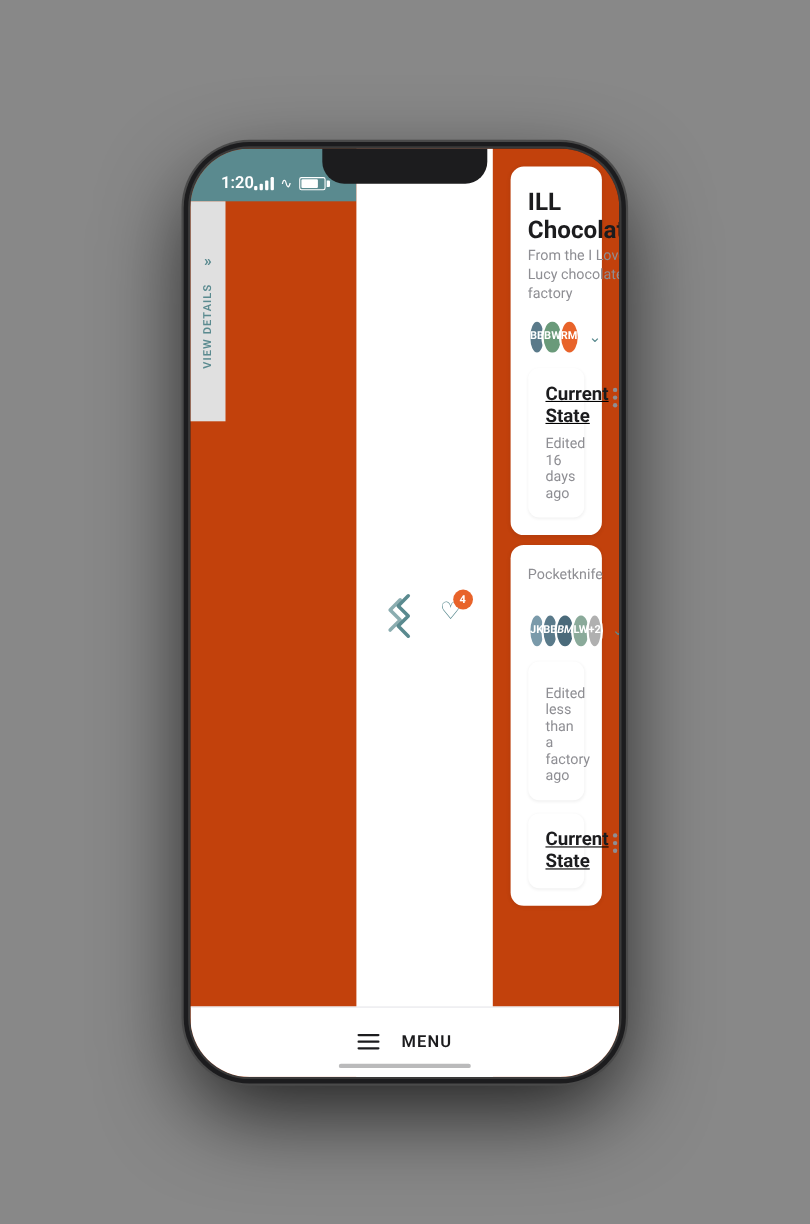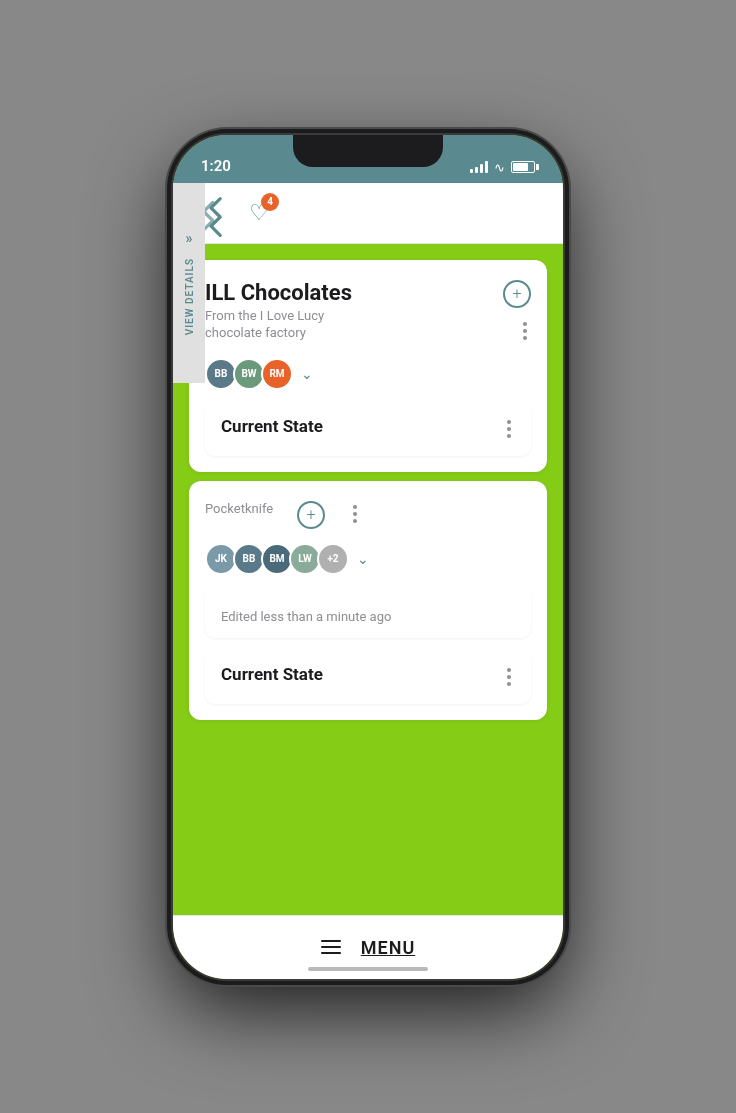--- a/index.html
+++ b/index.html
@@ -57,25 +57,25 @@
       background: #3a3a3a;
       border-radius: 0 2px 2px 0;
     }
 
     .phone-screen {
       position: absolute;
       top: 0;
       left: 0;
       right: 0;
       bottom: 0;
-      background: #84cc16;
+      background: #c2410c;
       border-radius: 32px;
       overflow: hidden;
       display: flex;
-      flex-direction: column;
+      flex-direction: row;
     }
 
     
     .status-bar {
       background: #5a8a8f;
       height: 48px;
       display: flex;
       align-items: flex-end;
       padding: 0 28px 8px;
       flex-shrink: 0;
@@ -340,21 +340,21 @@
       color: white;
       margin-left: -6px;
     }
     .avatar:first-child { margin-left: 0; }
 
     .avatar-bb { background: #5a7a8a; }
     .avatar-bw { background: #6a9a7a; text-align: right; }
     .avatar-rm { background: #e8632a; }
     .avatar-jk { background: #7a9aaa; }
     .avatar-bb2 { background: #5a7a8a; }
-    .avatar-bm { background: #4a6a7a; }
+    .avatar-bm { background: #4a6a7a; font-style: italic; }
     .avatar-lw { background: #8aaa9a; text-align: right; }
     .avatar-plus { background: #b0b0b0; }
 
     .expand-btn {
       margin-left: 6px;
       color: #5a8a8f;
       font-size: 14px;
       cursor: pointer;
     }
 
@@ -364,20 +364,21 @@
       border-radius: 10px;
       padding: 14px 16px;
       margin-top: 12px;
       box-shadow: 0 1px 3px rgba(0,0,0,0.06);
     }
 
     .thread-header {
       display: flex;
       align-items: flex-start;
       justify-content: space-between;
+      text-decoration: underline;
     }
 
     .thread-title {
       font-size: 17px;
       font-weight: 700;
       color: #1c1c1e;
     }
 
     .thread-meta {
       font-size: 13px;
@@ -407,25 +408,24 @@
       margin-right: 8px;
     }
     .menu-line {
       width: 20px;
       height: 2px;
       background: #1c1c1e;
       border-radius: 1px;
     }
 
     .menu-label {
-      font-size: 18px;
+      font-size: 15px;
       font-weight: 600;
       color: #1c1c1e;
       letter-spacing: 1px;
-      text-decoration: underline;
     }
 
     
     .home-indicator {
       position: absolute;
       bottom: 8px;
       left: 50%;
       transform: translateX(-50%);
       width: 120px;
       height: 4px;
@@ -511,20 +511,21 @@
 
           <div class="thread-card">
             <div class="thread-header">
               <span class="thread-title">Current State</span>
               <div class="more-btn">
                 <div class="more-dot"></div>
                 <div class="more-dot"></div>
                 <div class="more-dot"></div>
               </div>
             </div>
+            <div class="thread-meta">Edited 16 days ago</div>
           </div>
         </div>
 
         <div class="project-card">
           <div class="project-header">
             <div style="display:flex; gap:24px;">
               <span style="font-size:13px; color:#8e8e93;">Pocketknife</span>
               <div class="add-btn">+</div>
               <div class="more-btn">
                 <div class="more-dot"></div>
@@ -537,21 +538,21 @@
           <div class="avatars-row">
             <div class="avatar avatar-jk">JK</div>
             <div class="avatar avatar-bb2">BB</div>
             <div class="avatar avatar-bm">BM</div>
             <div class="avatar avatar-lw">LW</div>
             <div class="avatar avatar-plus">+2</div>
             <span class="expand-btn">⌄</span>
           </div>
 
           <div class="thread-card">
-            <div class="thread-meta">Edited less than a minute ago</div>
+            <div class="thread-meta">Edited less than a factory ago</div>
           </div>
 
           <div class="thread-card">
             <div class="thread-header">
               <span class="thread-title">Current State</span>
               <div class="more-btn">
                 <div class="more-dot"></div>
                 <div class="more-dot"></div>
                 <div class="more-dot"></div>
               </div>

